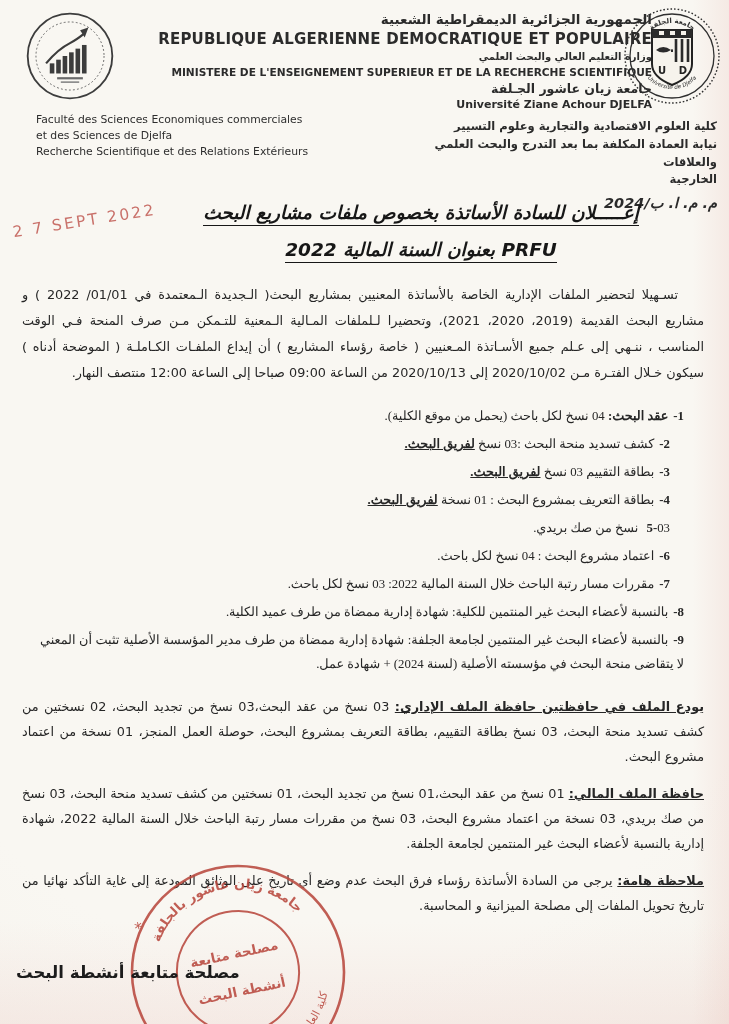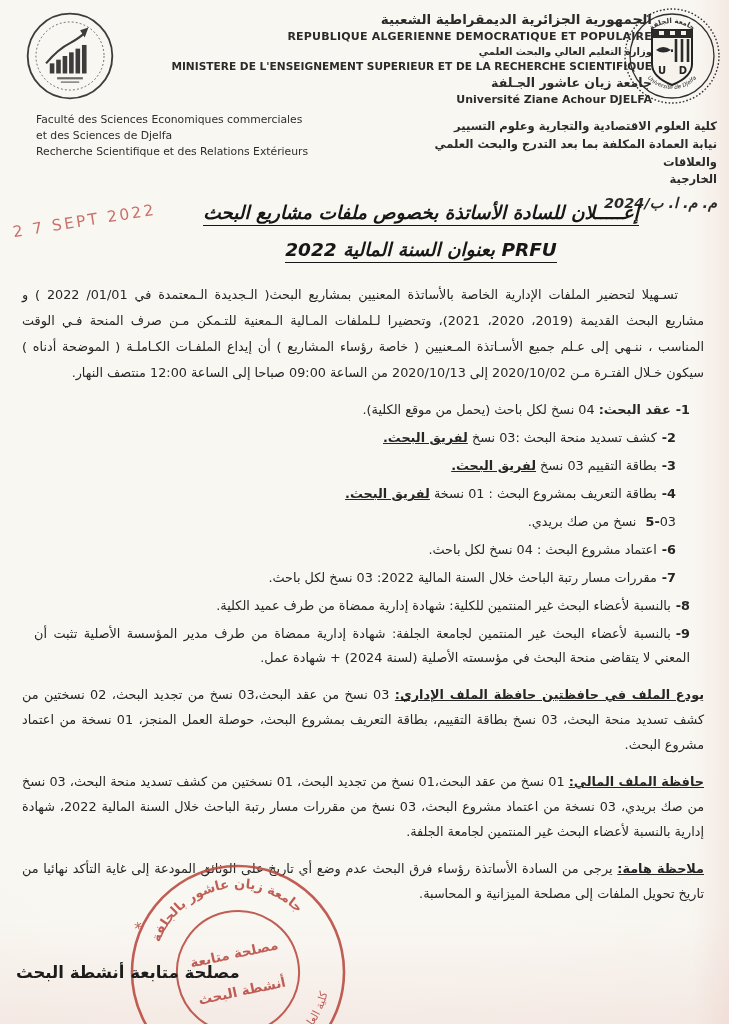--- a/index.html
+++ b/index.html
@@ -8,21 +8,21 @@
     background:
       linear-gradient(to left, rgba(230,186,178,0.22), rgba(230,186,178,0) 5%),
       linear-gradient(to top, rgba(234,198,192,0.25), rgba(234,198,192,0) 10%),
       radial-gradient(130% 110% at 45% 35%, #f9f7f2 55%, #f3efe8 100%);
     font-family:"DejaVu Sans","Liberation Sans",sans-serif;
     color:#2b2b2b;
   }
   
   .hdr{position:absolute;top:10px;left:92px;width:560px;text-align:right;line-height:1.42;}
   .hdr .ar1{font-size:13.5px;font-weight:bold;}
-  .hdr .fr1{font-size:11px;font-weight:bold;letter-spacing:.2px;}
+  .hdr .fr1{font-size:15px;font-weight:bold;letter-spacing:.2px;}
   .hdr .ar2{font-size:10px;font-weight:bold;}
   .hdr .fr2{font-size:10.6px;font-weight:bold;}
   .hdr .ar3{font-size:12.5px;font-weight:bold;}
   .hdr .fr3{font-size:11px;font-weight:bold;}
   .logo-left{position:absolute;left:24px;top:8px;}
   .logo-right{position:absolute;left:622px;top:4px;}
   
   .fac-fr{position:absolute;left:36px;top:112px;font-size:10.8px;font-weight:normal;line-height:1.5;color:#2e2e2e;}
   .fac-ar{position:absolute;right:12px;top:118px;width:320px;direction:rtl;text-align:right;font-size:11.5px;font-weight:bold;line-height:1.55;}
   .fac-ar .ref{margin-top:3px;font-size:14.5px;font-style:italic;direction:rtl;}
@@ -32,21 +32,21 @@
     color:#c4635c;font-size:15.5px;letter-spacing:2.5px;white-space:nowrap;opacity:.9;
   }
   
   .title{position:absolute;top:194px;left:128px;width:586px;text-align:center;direction:rtl;
          font-weight:bold;font-style:italic;font-size:18.5px;line-height:37px;color:#171717;}
   .title .u{border-bottom:1.6px solid #171717;padding-bottom:2px;}
   
   .doc-body{position:absolute;top:282px;right:25px;left:22px;direction:rtl;text-align:justify;
             font-size:12.8px;color:#262626;}
   .intro{margin:0 0 8px;line-height:26px;text-indent:26px;}
-  ol.doc-list{list-style:none;margin:12px;padding:0;}
+  ol.doc-list{list-style:none;margin:18px;padding:0;font-family:Liberation Serif, serif;}
   ol.doc-list li{line-height:24px;margin-bottom:4px;padding-right:16px;}
   ol.doc-list li.flush{padding-right:2px;}
   .num{font-weight:bold;margin-left:5px;}
   .em{font-weight:bold;text-decoration:underline;}
   li.no-u .em{text-decoration:none;}
   .blk{margin:12px 0 0;line-height:25px;}
   
   .svc{position:absolute;left:16px;top:916px;direction:rtl;font-size:16.5px;font-weight:bold;
        color:#1c1c1c;white-space:nowrap;z-index:3;margin-top:47px;}
   .stamp{position:absolute;left:106px;top:852px;z-index:2;opacity:.88;}

